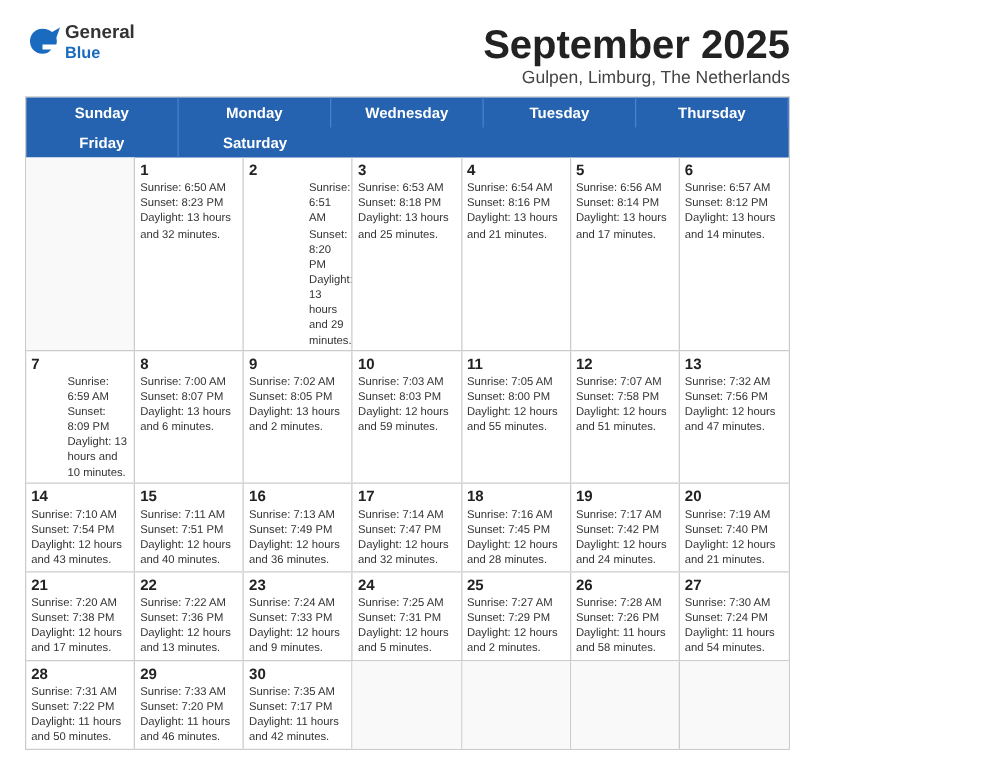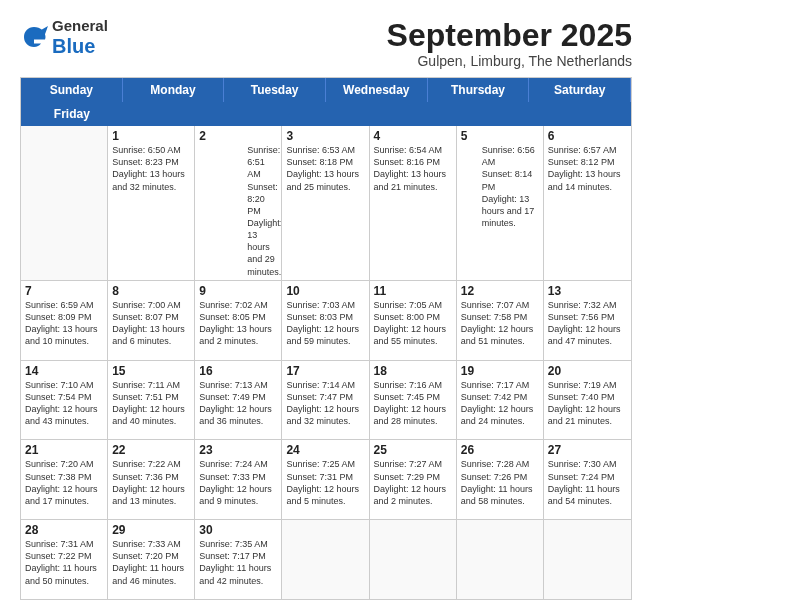--- a/index.html
+++ b/index.html
@@ -32,21 +32,21 @@
       display: flex;
       flex-direction: column;
       line-height: 1.1;
     }
     .logo-general {
       font-size: 15px;
       font-weight: bold;
       color: #333;
     }
     .logo-blue {
-      font-size: 20px;
+      font-size: 13px;
       font-weight: bold;
       color: #1a6bbf;
     }
     .logo-icon {
       width: 28px;
       height: 28px;
       margin-right: 4px;
     }
     .title-section {
       text-align: right;
@@ -62,21 +62,21 @@
       color: #444;
     }
     .calendar {
       flex: 1;
       display: flex;
       flex-direction: column;
       border: 1px solid #ccc;
     }
     .cal-header {
       display: grid;
-      grid-template-columns: repeat(6, 1fr);
+      grid-template-columns: repeat(5, 1fr);
       background: #2563b0;
     }
     .cal-header-cell {
       color: #fff;
       font-size: 12px;
       font-weight: bold;
       text-align: center;
       padding: 5px 2px;
       border-right: 1px solid #4a7fd4;
     }
@@ -133,25 +133,25 @@
     <div class="title-section">
       <div class="month-title">September 2025</div>
       <div class="subtitle">Gulpen, Limburg, The Netherlands</div>
     </div>
   </div>
 
   <div class="calendar">
     <div class="cal-header">
     <div class="cal-header-cell">Sunday</div>
         <div class="cal-header-cell">Monday</div>
+        <div class="cal-header-cell">Wednesday</div>
         <div class="cal-header-cell">Tuesday</div>
-        <div class="cal-header-cell">Wednesday</div>
         <div class="cal-header-cell">Thursday</div>
+        <div class="cal-header-cell">Friday</div>
         <div class="cal-header-cell">Saturday</div>
-        <div class="cal-header-cell">Friday</div>
       </div>
     <div class="cal-body">
     <div class="cal-row">
           <div class="cal-cell empty"></div>
           <div class="cal-cell">
             <div class="day-num">1</div>
             <div class="cell-text" style="white-space: pre-line;">Sunrise: 6:50 AM
 Sunset: 8:23 PM
 Daylight: 13 hours and 32 minutes.</div>
           </div>
@@ -168,35 +168,35 @@
 Daylight: 13 hours and 25 minutes.</div>
           </div>
           <div class="cal-cell">
             <div class="day-num">4</div>
             <div class="cell-text" style="white-space: pre-line;">Sunrise: 6:54 AM
 Sunset: 8:16 PM
 Daylight: 13 hours and 21 minutes.</div>
           </div>
           <div class="cal-cell">
             <div class="day-num">5</div>
-            <div class="cell-text" style="white-space: pre-line; margin-left: 21px;">Sunrise: 6:56 AM
+            <div class="cell-text" style="white-space: pre-line;">Sunrise: 6:56 AM
 Sunset: 8:14 PM
 Daylight: 13 hours and 17 minutes.</div>
           </div>
           <div class="cal-cell">
             <div class="day-num">6</div>
             <div class="cell-text" style="white-space: pre-line;">Sunrise: 6:57 AM
 Sunset: 8:12 PM
 Daylight: 13 hours and 14 minutes.</div>
           </div>
         </div>
         <div class="cal-row">
           <div class="cal-cell">
             <div class="day-num">7</div>
-            <div class="cell-text" style="white-space: pre-line;">Sunrise: 6:59 AM
+            <div class="cell-text" style="white-space: pre-line; margin-left: 29px;">Sunrise: 6:59 AM
 Sunset: 8:09 PM
 Daylight: 13 hours and 10 minutes.</div>
           </div>
           <div class="cal-cell">
             <div class="day-num">8</div>
             <div class="cell-text" style="white-space: pre-line;">Sunrise: 7:00 AM
 Sunset: 8:07 PM
 Daylight: 13 hours and 6 minutes.</div>
           </div>
           <div class="cal-cell">

